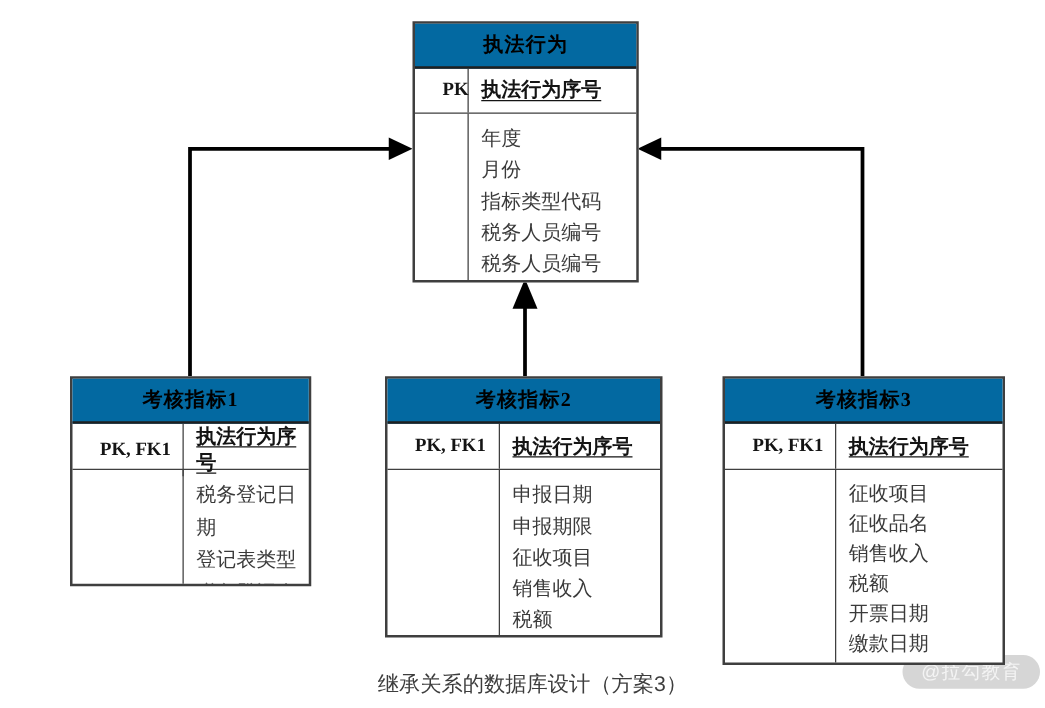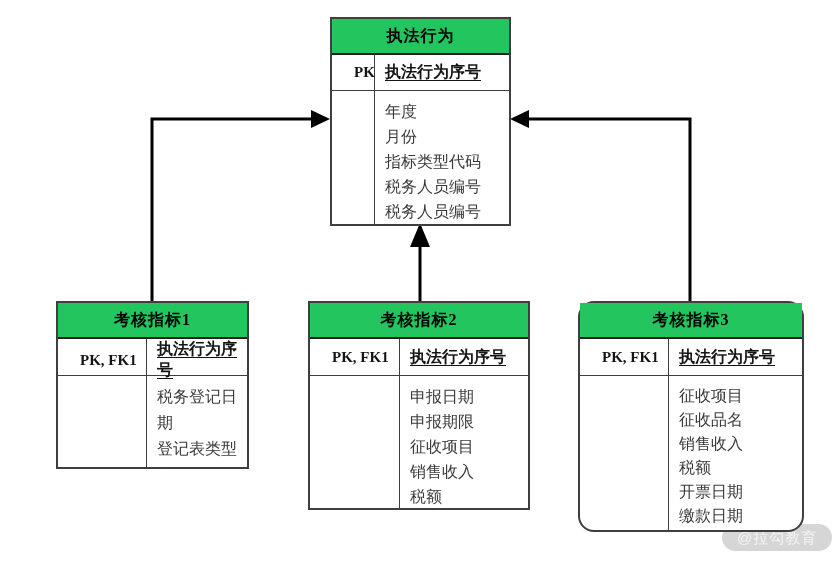--- a/index.html
+++ b/index.html
@@ -16,21 +16,21 @@
 
   
   .etable {
     position: absolute;
     border: 2px solid #3f3f3f;
     background: #ffffff;
     z-index: 2;
   }
   .etable-header {
     height: 36px;
-    background: #22c55e;
+    background: #0369a1;
     border-bottom: 2px solid #1f1f1f;
     display: flex;
     align-items: center;
     justify-content: center;
     font-weight: 700;
     font-size: 16px;
     color: #000000;
     letter-spacing: 1px;
   }
   .etable-keyrow {
@@ -71,21 +71,21 @@
     font-size: 16px;
     line-height: var(--lh, 25px);
     color: #3a3a3a;
     overflow: hidden;
   }
 
   
   .t-parent { left: 330px; top: 17px;  width: 181px; --keycol: 43px; --attrs-h: 133px; --lh: 25px; }
   .t-child1 { left: 56px;  top: 301px; width: 193px; --keycol: 89px; --keyrow-h: 37px; --attrs-h: 91px;  --lh: 26px; }
   .t-child2 { left: 308px; top: 301px; width: 222px; --keycol: 90px; --keyrow-h: 37px; --attrs-h: 132px; --lh: 25px; }
-  .t-child3 { left: 578px; top: 301px; width: 226px; border-radius: 16px; --keycol: 89px; --keyrow-h: 37px; --attrs-h: 154px; --lh: 24px; }
+  .t-child3 { left: 578px; top: 301px; width: 226px; --keycol: 89px; --keyrow-h: 37px; --attrs-h: 154px; --lh: 24px; }
 
   
   .connector-layer {
     position: absolute;
     left: 0; top: 0;
     width: 836px; height: 566px;
     z-index: 1;
     pointer-events: none;
   }
 
@@ -204,14 +204,15 @@
           <div>销售收入</div>
           <div>税额</div>
           <div>开票日期</div>
           <div>缴款日期</div>
         </div>
     </div>
   </div>
 
   <div class="watermark">@拉勾教育</div>
 
+  <div class="caption">继承关系的数据库设计（方案3）</div>
 
 </div>
 
 </body></html>

